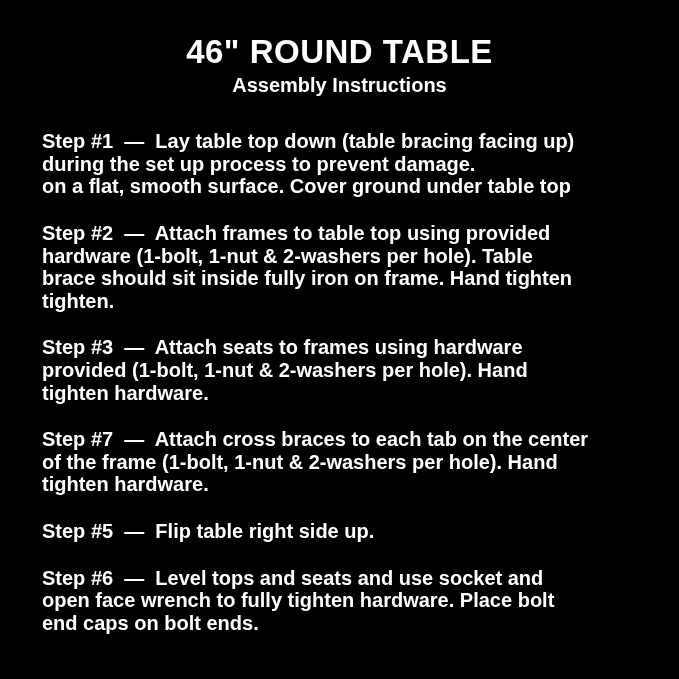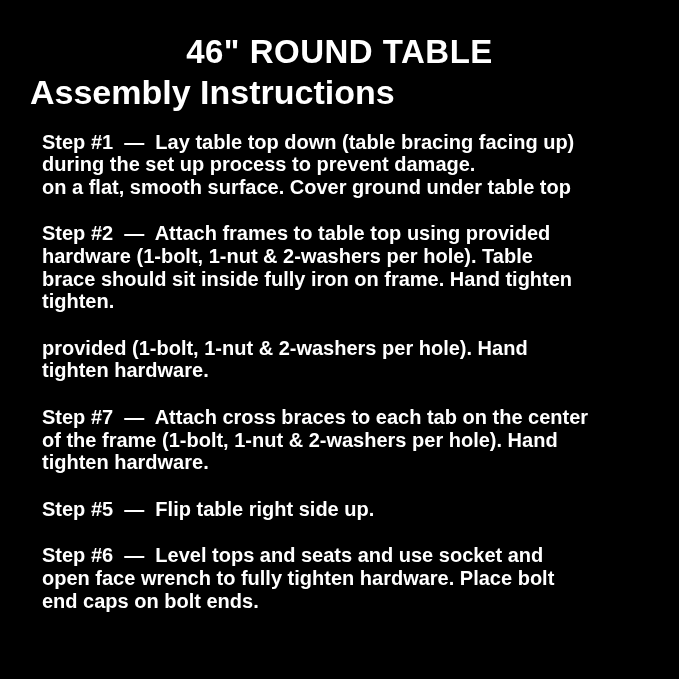--- a/index.html
+++ b/index.html
@@ -26,28 +26,28 @@
     font-size: 33px;
     line-height: 1.1;
     text-align: center;
     letter-spacing: 0.5px;
     font-weight: bold;
     
     margin-left: -12px;
   }
   .subtitle {
     margin: 4px 0 0 0;
-    font-size: 34px;
+    font-size: 20px;
     line-height: 1.1;
-    text-align: left;
+    text-align: center;
     font-weight: bold;
     margin-left: -12px;
   }
   .steps {
-    margin-top: 19px;
+    margin-top: 34px;
   }
   .step {
     margin: 0 0 24px 0;
     font-size: 20px;
     line-height: 22.6px;
     font-weight: bold;
   }
   .line {
     display: block;
     white-space: pre-wrap; 
@@ -70,20 +70,21 @@
     </p>
 
     <p class="step">
       <span class="line">Step #2  —  Attach frames to table top using provided</span>
       <span class="line">hardware (1-bolt, 1-nut &amp; 2-washers per hole). Table</span>
       <span class="line">brace should sit inside fully iron on frame. Hand tighten</span>
       <span class="line">tighten.</span>
     </p>
 
     <p class="step">
+      <span class="line">Step #3  —  Attach seats to frames using hardware</span>
       <span class="line">provided (1-bolt, 1-nut &amp; 2-washers per hole). Hand</span>
       <span class="line">tighten hardware.</span>
     </p>
 
     <p class="step">
       <span class="line">Step #7  —  Attach cross braces to each tab on the center</span>
       <span class="line">of the frame (1-bolt, 1-nut &amp; 2-washers per hole). Hand</span>
       <span class="line">tighten hardware.</span>
     </p>
 

